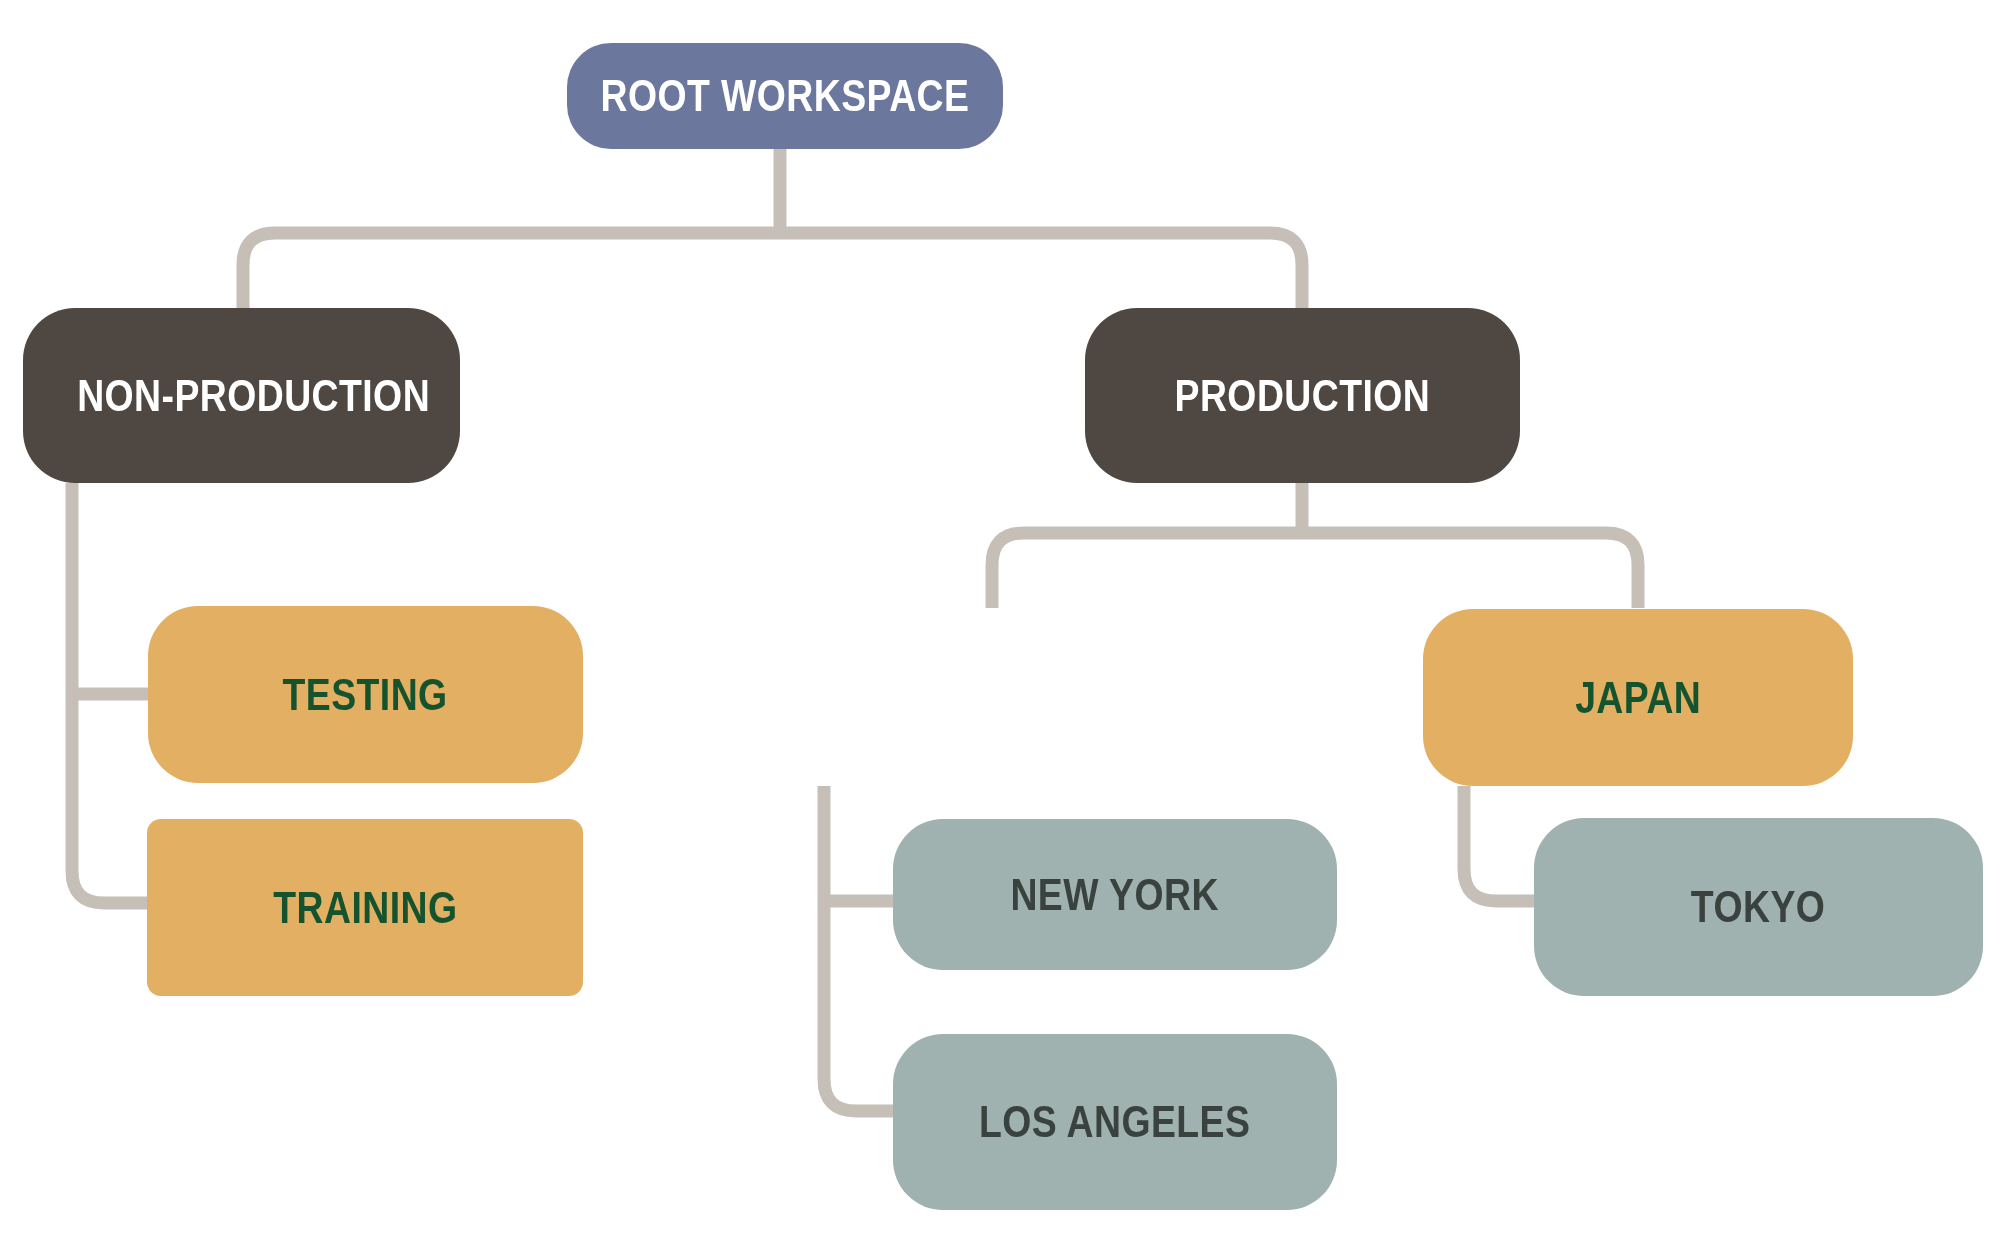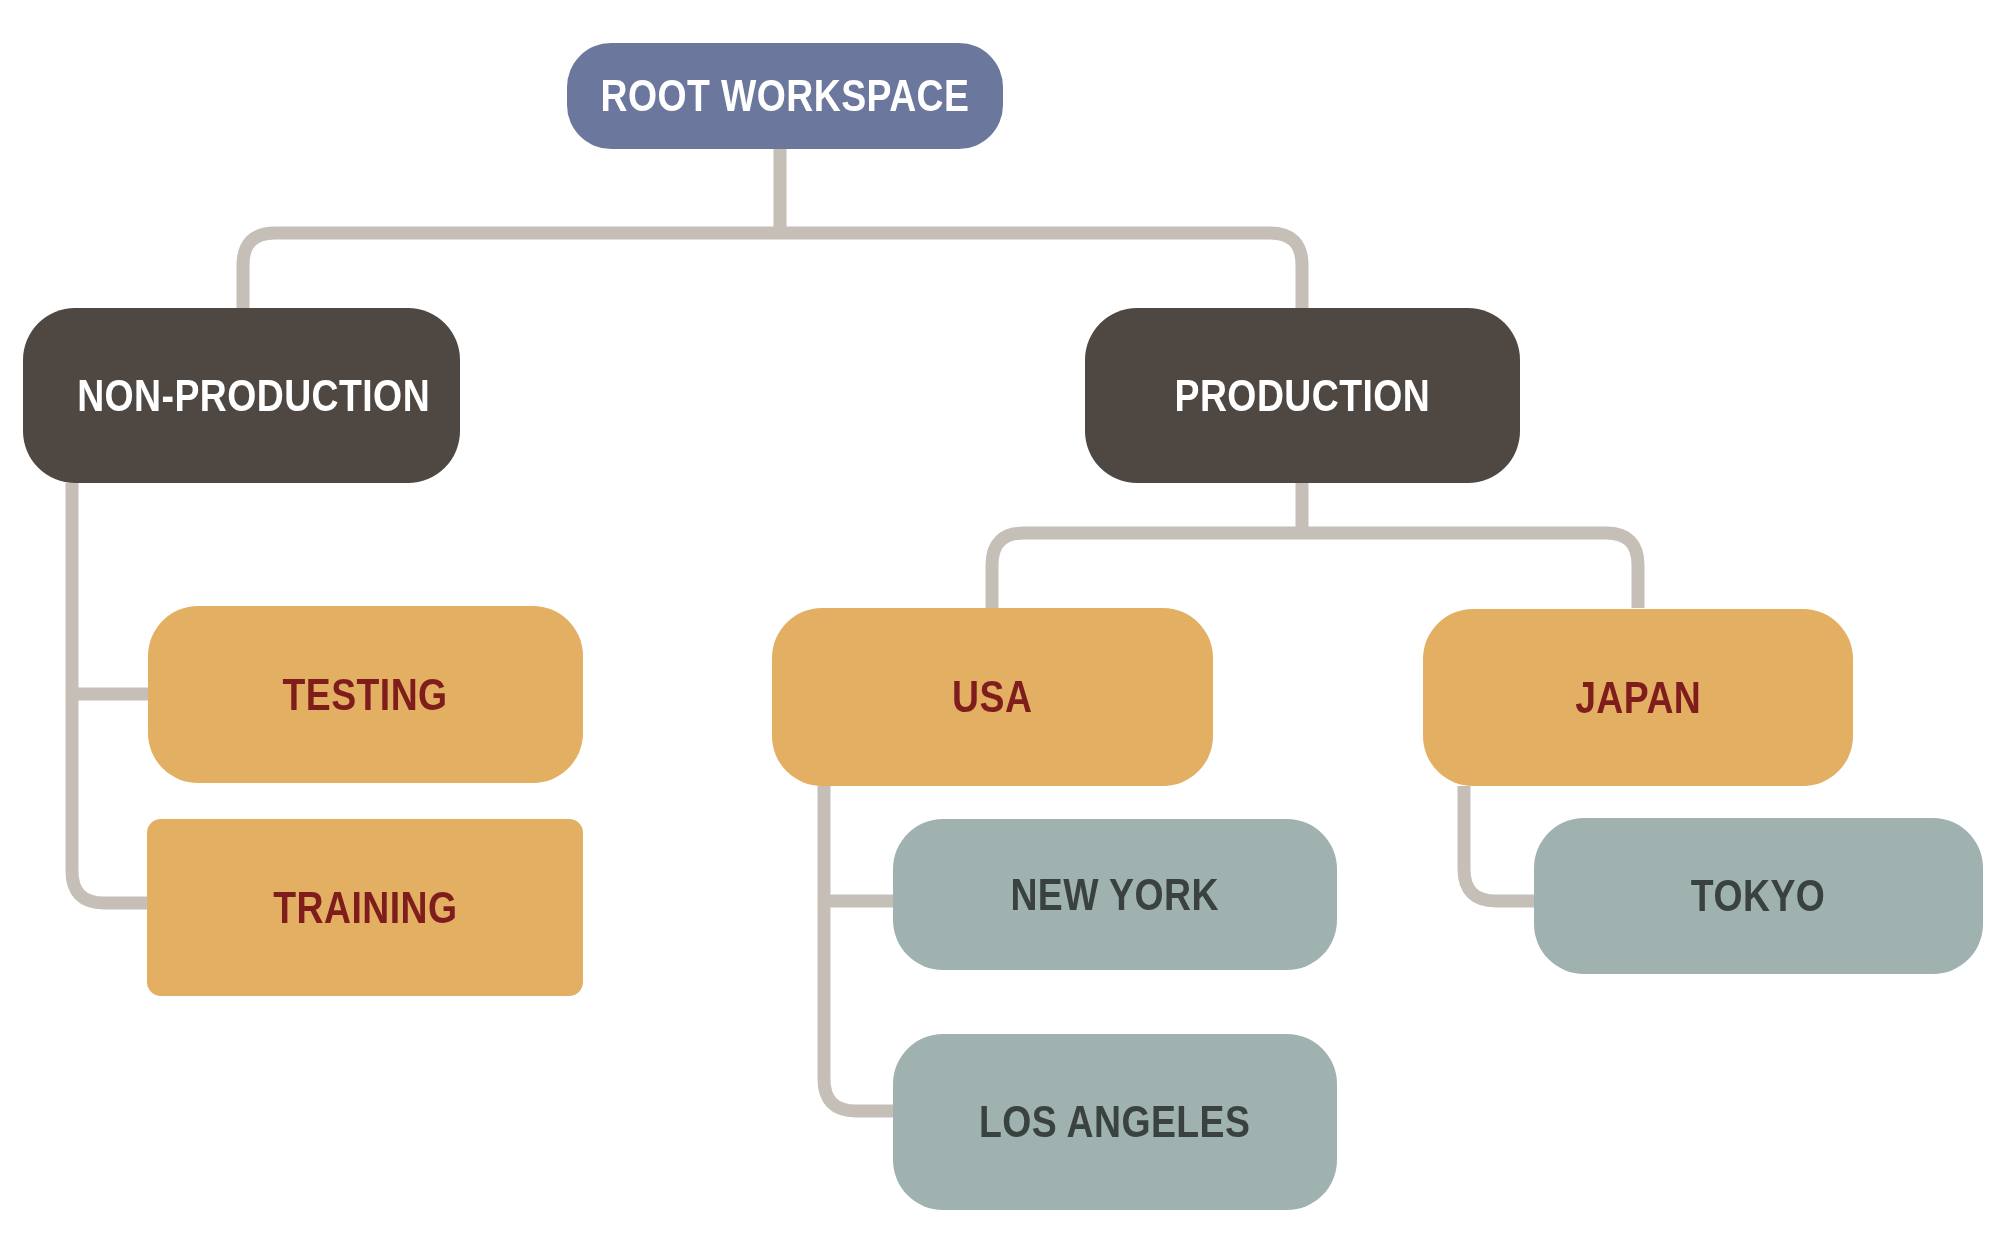--- a/index.html
+++ b/index.html
@@ -33,33 +33,33 @@
     font-weight: 700;
     font-size: 44px;
     line-height: 1;
     white-space: nowrap;
     transform: scaleX(0.85);
     transform-origin: center;
     letter-spacing: 0.5px;
   }
   .node--workspace { background: #6B779D; color: #ffffff; border-radius: 46px; }
   .node--environment { background: #4F4842; color: #ffffff; border-radius: 52px; }
-  .node--region { background: #E2AF63; color: #7f1d1d; border-radius: 50px; }
+  .node--region { background: #E2AF63; color: #14532d; border-radius: 50px; }
   .node--city { background: #9FB2AF; color: #3A423F; border-radius: 50px; }
 
   #node-root          { left: 567px;  top: 32px;   width: 436px; height: 106px; border-radius: 44px; }
   #node-non-production{ left: 23px;   top: 297px;  width: 437px; height: 175px; padding-left: 24px; }
   #node-production    { left: 1085px; top: 297px;  width: 435px; height: 175px; }
   #node-testing       { left: 148px;  top: 595px;  width: 435px; height: 177px; }
   #node-training      { left: 147px;  top: 808px;  width: 436px; height: 177px; border-radius: 14px; }
   #node-usa           { left: 772px;  top: 597px;  width: 441px; height: 178px; }
   #node-japan         { left: 1423px; top: 598px;  width: 430px; height: 177px; }
   #node-new-york      { left: 893px;  top: 808px;  width: 444px; height: 151px; }
   #node-los-angeles   { left: 893px;  top: 1023px; width: 444px; height: 176px; }
-  #node-tokyo         { left: 1534px; top: 807px;  width: 449px; height: 156px; justify-content: center; }
+  #node-tokyo         { left: 1534px; top: 807px;  width: 449px; height: 178px; justify-content: center; }
 </style>
 </head>
 <body>
 
 <div class="canvas">
 
   <svg class="connectors" viewBox="0 0 2000 1234" xmlns="http://www.w3.org/2000/svg">
     <path d="M780 138 V222 M243 297 V254 Q243 222 275 222 H1270 Q1302 222 1302 254 V297"></path>
     <path d="M1302 472 V522 M992 597 V554 Q992 522 1024 522 H1606 Q1638 522 1638 554 V597"></path>
     <path d="M72 472 V860 Q72 892 104 892 H147 M72 683 H148"></path>
@@ -80,23 +80,20 @@
   </div>
 
   <div class="node node--region" id="node-testing">
     <span class="label">TESTING</span>
   </div>
 
   <div class="node node--region" id="node-training">
     <span class="label">TRAINING</span>
   </div>
 
-  <div class="node node--region" id="node-usa">
-    <span class="label">USA</span>
-  </div>
 
   <div class="node node--region" id="node-japan">
     <span class="label">JAPAN</span>
   </div>
 
   <div class="node node--city" id="node-new-york">
     <span class="label">NEW YORK</span>
   </div>
 
   <div class="node node--city" id="node-los-angeles">

